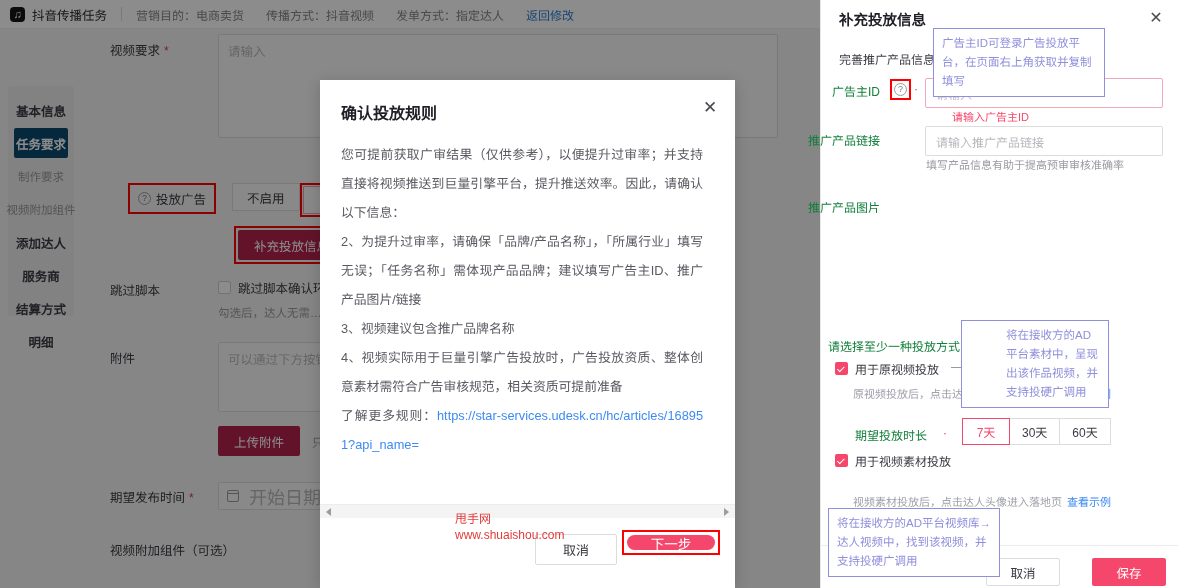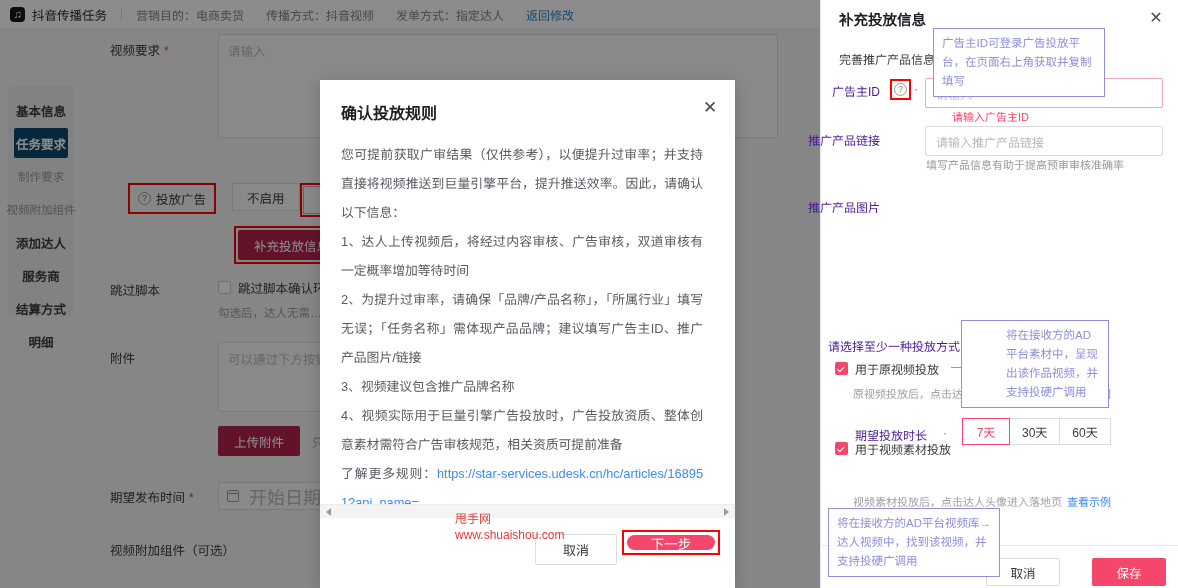--- a/index.html
+++ b/index.html
@@ -205,21 +205,21 @@
 
   .tip-box {
     position: absolute; border: 1px solid #8f8fdc; background: #ffffff;
     color: #8f8fdc; font-size: 11.5px; line-height: 19px; padding: 5px 8px; z-index: 95;
   }
   .tip-1 { left: 933px; top: 28px; width: 172px; }
   .tip-2 { left: 961px; top: 320px; width: 148px; padding-left: 44px; }
   .tip-3 { left: 828px; top: 508px; width: 172px; }
 
   .r-lbl {
-    position: absolute; font-size: 12px; color: #4c1d95; text-align: right; white-space: nowrap;
+    position: absolute; font-size: 12px; color: #15803d; text-align: right; white-space: nowrap;
   }
   .r-input {
     position: absolute; height: 30px; border: 1px solid #dcdcdc; border-radius: 2px;
     background: #fff; font-size: 12px; color: #b8b8be; display: flex; align-items: center; padding: 0 10px;
   }
   .r-input.err { border-color: #f1a8ba; }
   .r-err { position: absolute; font-size: 11px; color: #f5476b; white-space: nowrap; }
   .r-help { position: absolute; font-size: 11px; color: #9a9aa2; white-space: nowrap; }
 
   .qmark-hl {
@@ -382,21 +382,20 @@
     </div>
 
     <div class="page-dim"></div>
   </div>
 
   <div class="modal">
     <div class="modal-title">确认投放规则</div>
     <div class="modal-close">✕</div>
     <div class="modal-body">
       <p class="mp">您可提前获取广审结果（仅供参考），以便提升过审率；并支持直接将视频推送到巨量引擎平台，提升推送效率。因此，请确认以下信息：</p>
-      <p class="mp">1、达人上传视频后，将经过内容审核、广告审核，双道审核有一定概率增加等待时间</p>
       <p class="mp">2、为提升过审率，请确保「品牌/产品名称」，「所属行业」填写无误；「任务名称」需体现产品品牌；建议填写广告主ID、推广产品图片/链接</p>
       <p class="mp">3、视频建议包含推广品牌名称</p>
       <p class="mp">4、视频实际用于巨量引擎广告投放时，广告投放资质、整体创意素材需符合广告审核规范，相关资质可提前准备</p>
       <p class="mp">
         <span>了解更多规则：</span><span class="mlink">https://star-services.udesk.cn/hc/articles/168951?api_name=</span>
       </p>
     </div>
   </div>
 
   <div class="vscroll">
@@ -465,21 +464,21 @@
   </div>
 
   <div class="r-lbl" style="left:855px; top:426px; z-index:90;">期望投放时长</div>
   <div class="r-lbl" style="left:943px; top:426px; color:#d9365e; z-index:90;">·</div>
   <div class="dur-seg" style="left:962px; top:418px; z-index:90;">
     <div class="dseg on">7天</div>
     <div class="dseg">30天</div>
     <div class="dseg">60天</div>
   </div>
 
-  <div class="r-ckrow" style="left:835px; top:440px; z-index:90;">
+  <div class="r-ckrow" style="left:835px; top:452px; z-index:90;">
     <span class="ck-pink"></span>
     <span class="r-ck-txt">用于视频素材投放</span>
   </div>
   <div class="r-note" style="left:853px; top:493px; z-index:90;">
     <span>视频素材投放后，点击达人头像进入落地页</span><span class="ex">查看示例</span>
   </div>
 
   <div class="rp-divider"></div>
   <div class="rp-btn-cancel">取消</div>
   <div class="rp-btn-save">保存</div>

